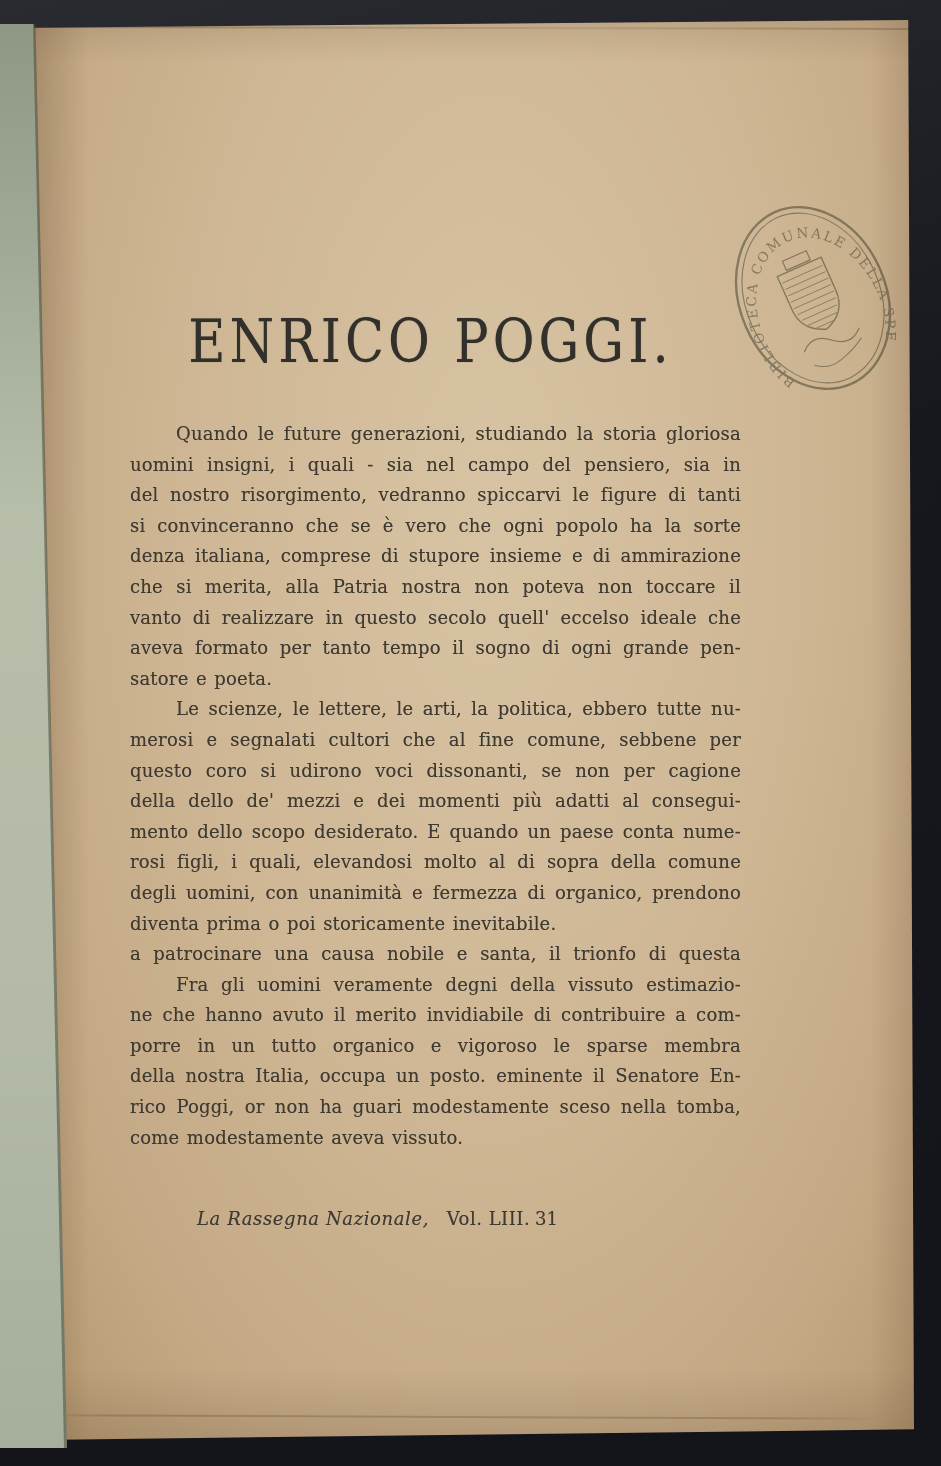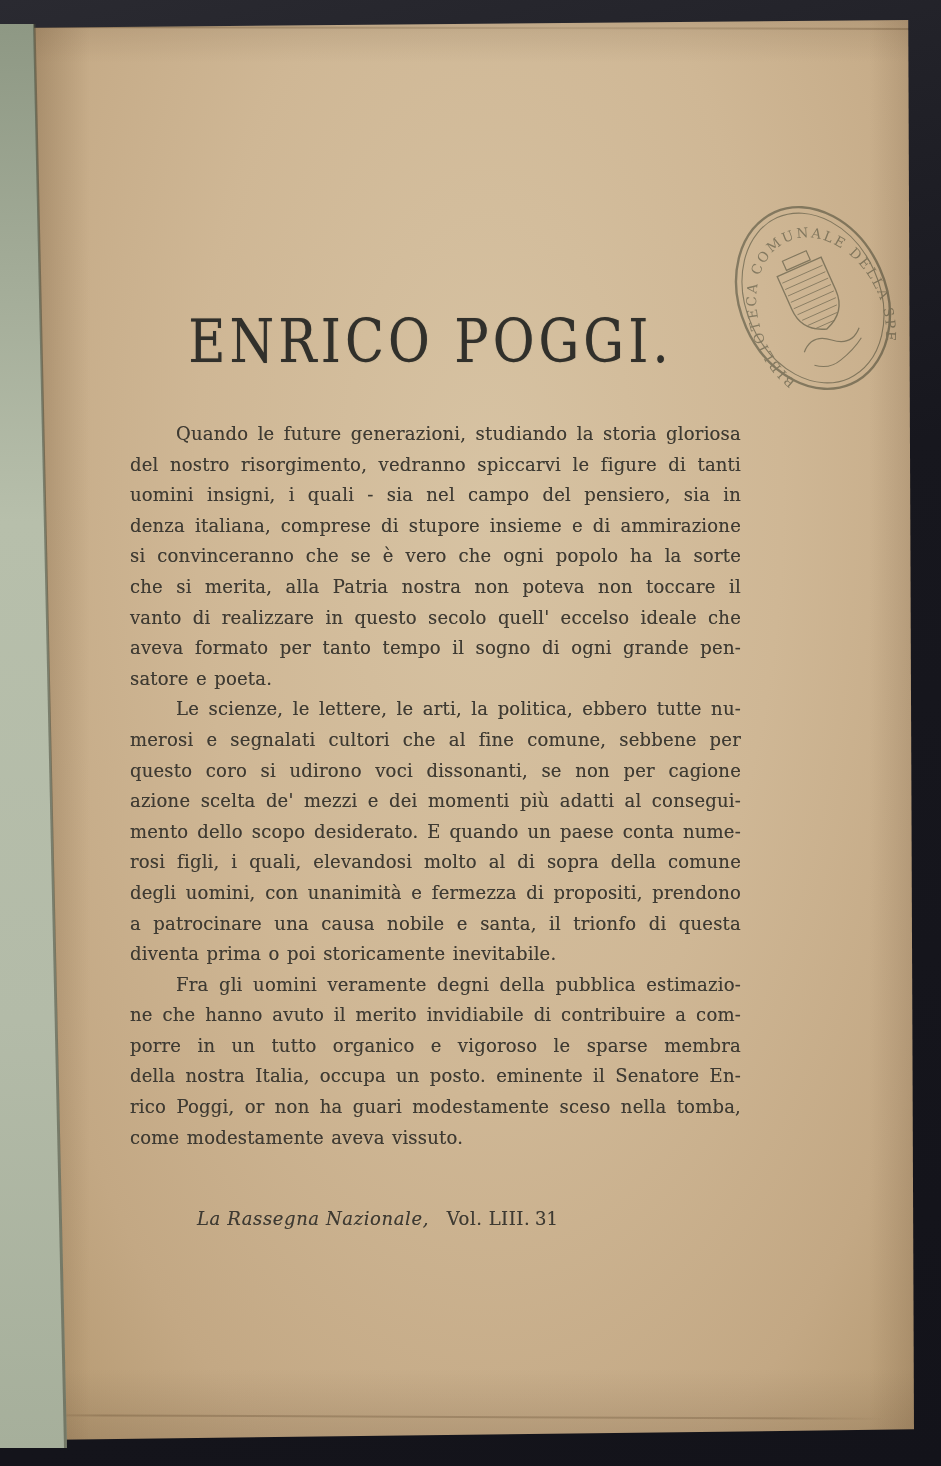--- a/index.html
+++ b/index.html
@@ -97,38 +97,38 @@
   <div class="flyleaf"></div>
   <div class="flyleaf-edge"></div>
 
   <div class="page">
     <div class="page-top-seam"></div>
 
     <div class="title">ENRICO POGGI.</div>
 
     <div class="body-text">
         <div class="line first">Quando le future generazioni, studiando la storia gloriosa</div>
+        <div class="line">uomini insigni, i quali - sia nel campo del pensiero, sia in</div>
         <div class="line">del nostro risorgimento, vedranno spiccarvi le figure di tanti</div>
-        <div class="line">uomini insigni, i quali - sia nel campo del pensiero, sia in</div>
+        <div class="line">si convinceranno che se è vero che ogni popolo ha la sorte</div>
         <div class="line">denza italiana, comprese di stupore insieme e di ammirazione</div>
-        <div class="line">si convinceranno che se è vero che ogni popolo ha la sorte</div>
         <div class="line">che si merita, alla Patria nostra non poteva non toccare il</div>
         <div class="line">vanto di realizzare in questo secolo quell' eccelso ideale che</div>
         <div class="line">aveva formato per tanto tempo il sogno di ogni grande pen-</div>
         <div class="line last">satore e poeta.</div>
         <div class="line first">Le scienze, le lettere, le arti, la politica, ebbero tutte nu-</div>
         <div class="line">merosi e segnalati cultori che al fine comune, sebbene per</div>
         <div class="line">questo coro si udirono voci dissonanti, se non per cagione</div>
-        <div class="line">azione scelta de' mezzi e dei momenti più adatti al consegui-</div>
+        <div class="line">della dello de' mezzi e dei momenti più adatti al consegui-</div>
         <div class="line">mento dello scopo desiderato. E quando un paese conta nume-</div>
         <div class="line">rosi figli, i quali, elevandosi molto al di sopra della comune</div>
-        <div class="line">degli uomini, con unanimità e fermezza di propositi, prendono</div>
+        <div class="line">degli uomini, con unanimità e fermezza di organico, prendono</div>
+        <div class="line last">diventa prima o poi storicamente inevitabile.</div>
         <div class="line">a patrocinare una causa nobile e santa, il trionfo di questa</div>
-        <div class="line last">diventa prima o poi storicamente inevitabile.</div>
-        <div class="line first">Fra gli uomini veramente degni della pubblica estimazio-</div>
+        <div class="line first">Fra gli uomini veramente degni della vissuto estimazio-</div>
         <div class="line">ne che hanno avuto il merito invidiabile di contribuire a com-</div>
         <div class="line">porre in un tutto organico e vigoroso le sparse membra</div>
         <div class="line">della nostra Italia, occupa un posto. eminente il Senatore En-</div>
         <div class="line">rico Poggi, or non ha guari modestamente sceso nella tomba,</div>
         <div class="line last">come modestamente aveva vissuto.</div>
       </div>
 
     <div class="footer">
       <span class="imprint">
         <span class="journal">La Rassegna Nazionale,</span>

